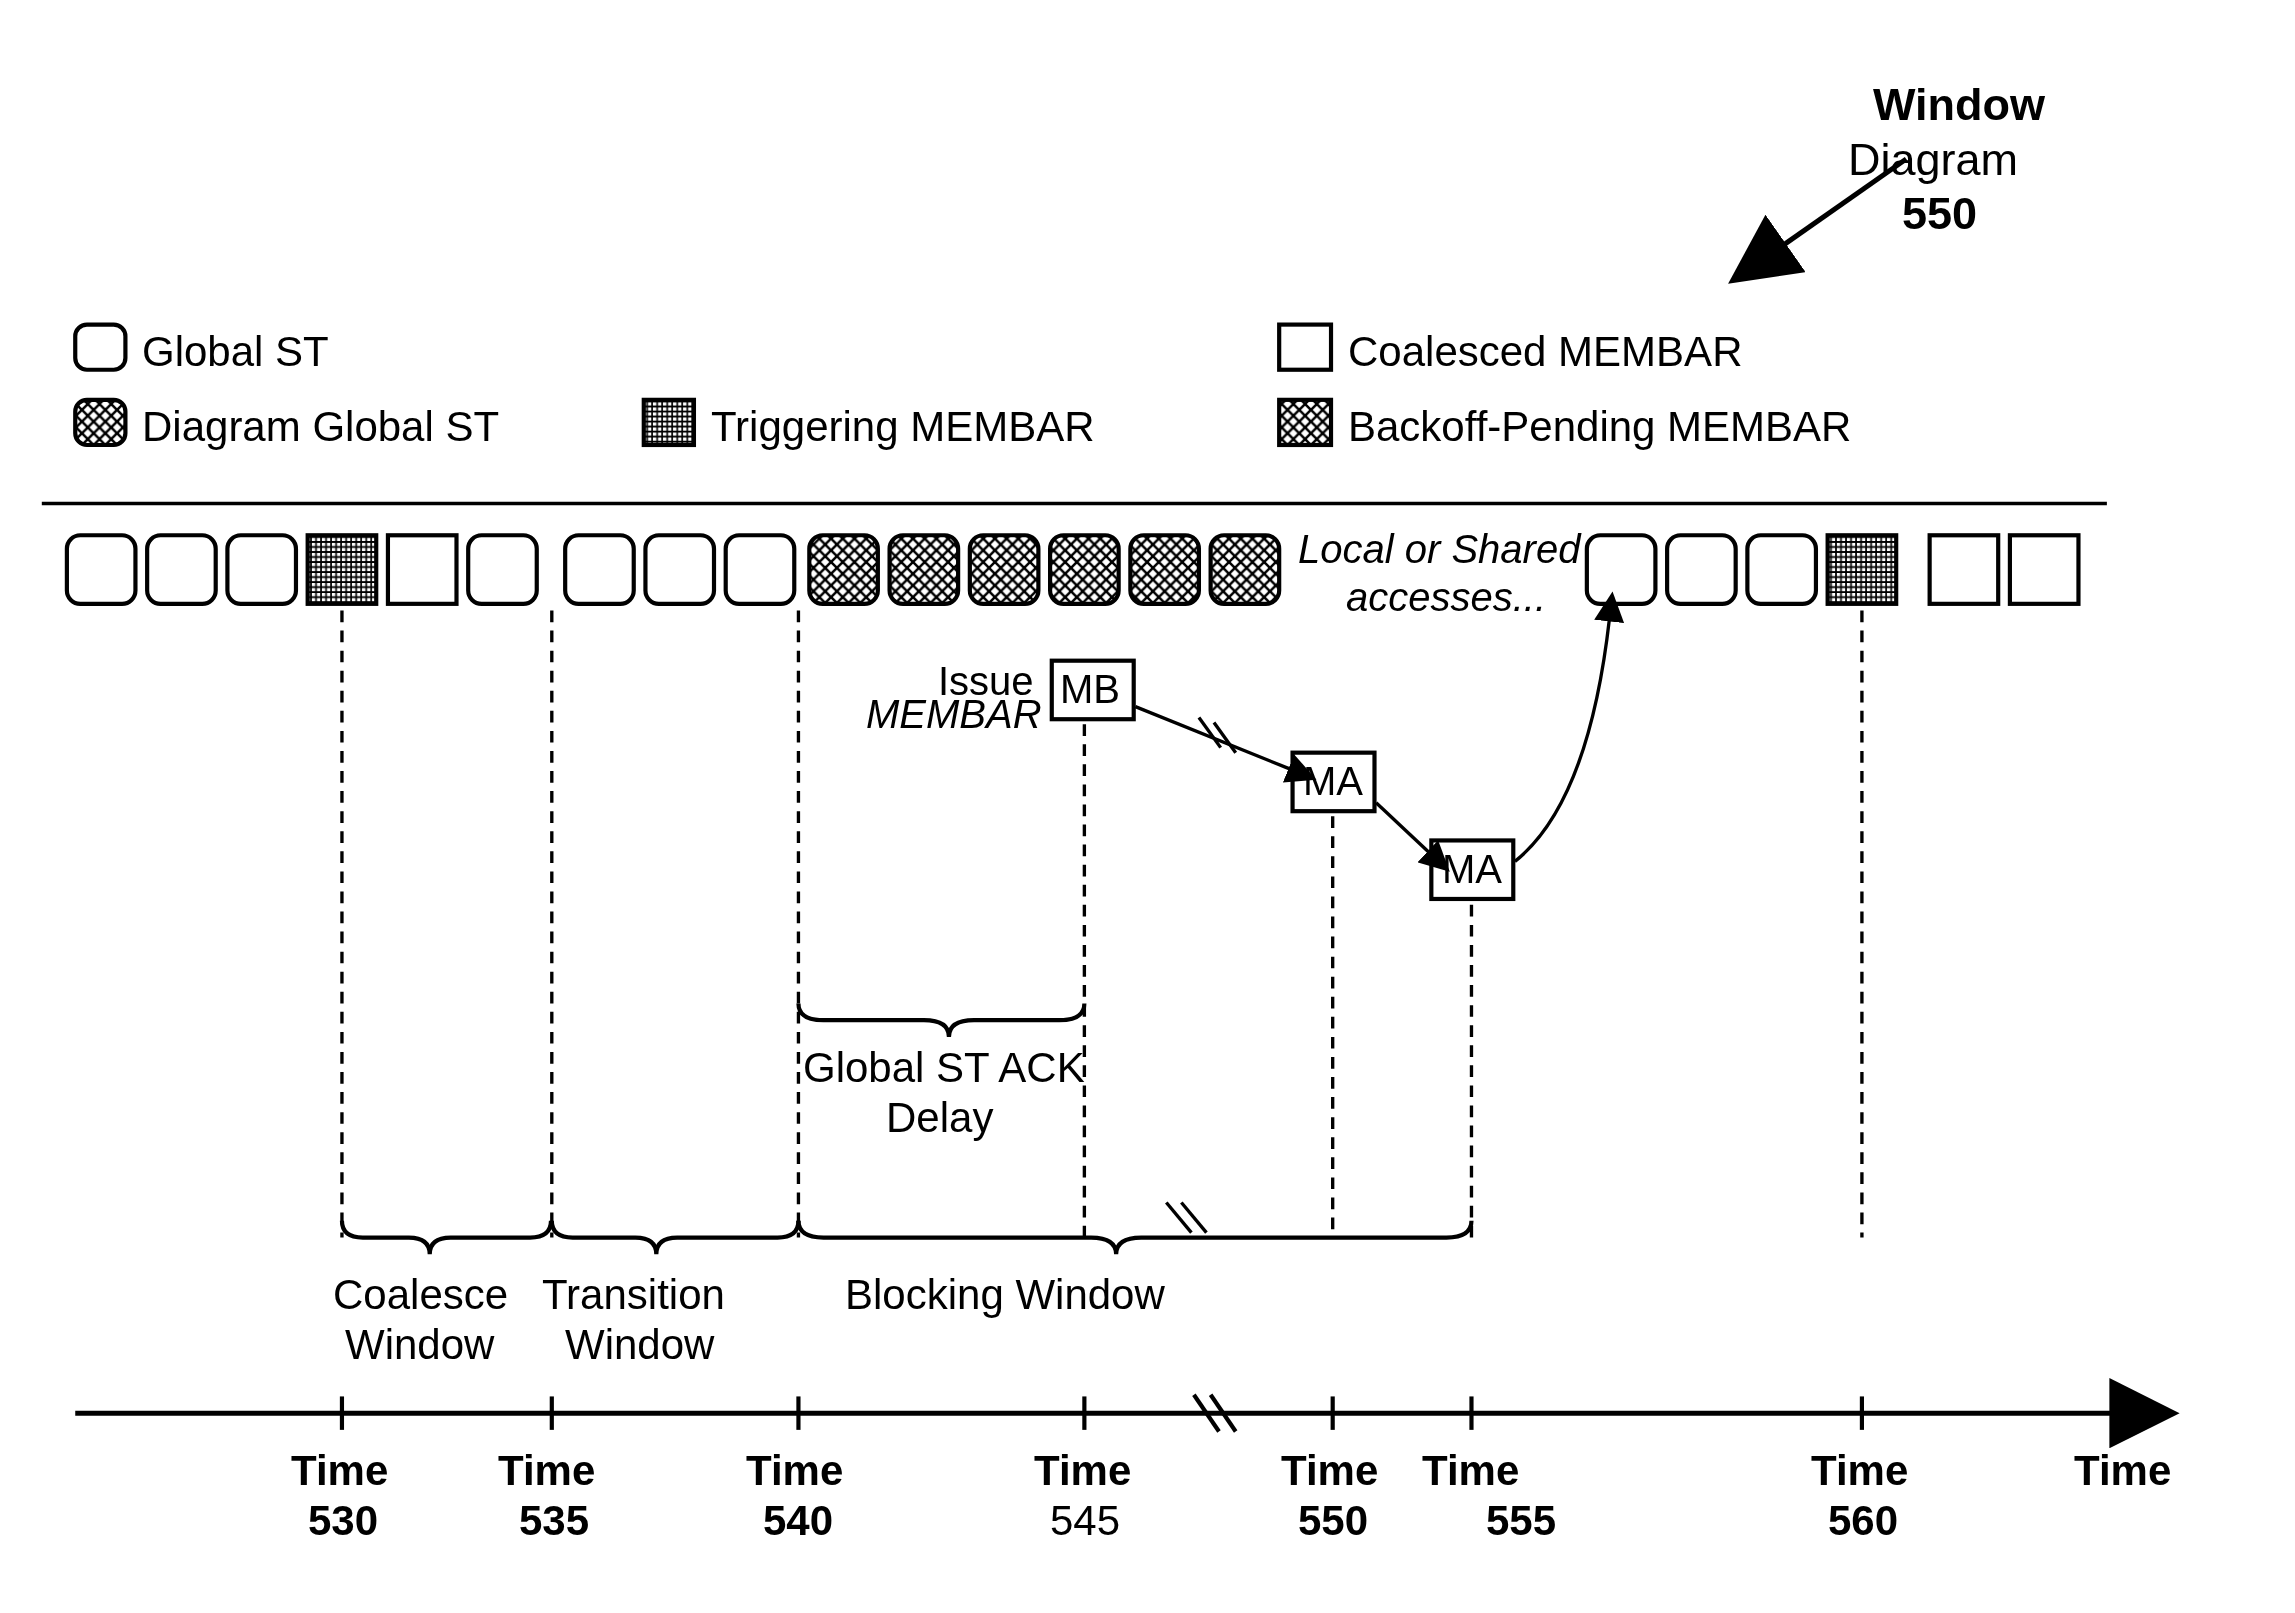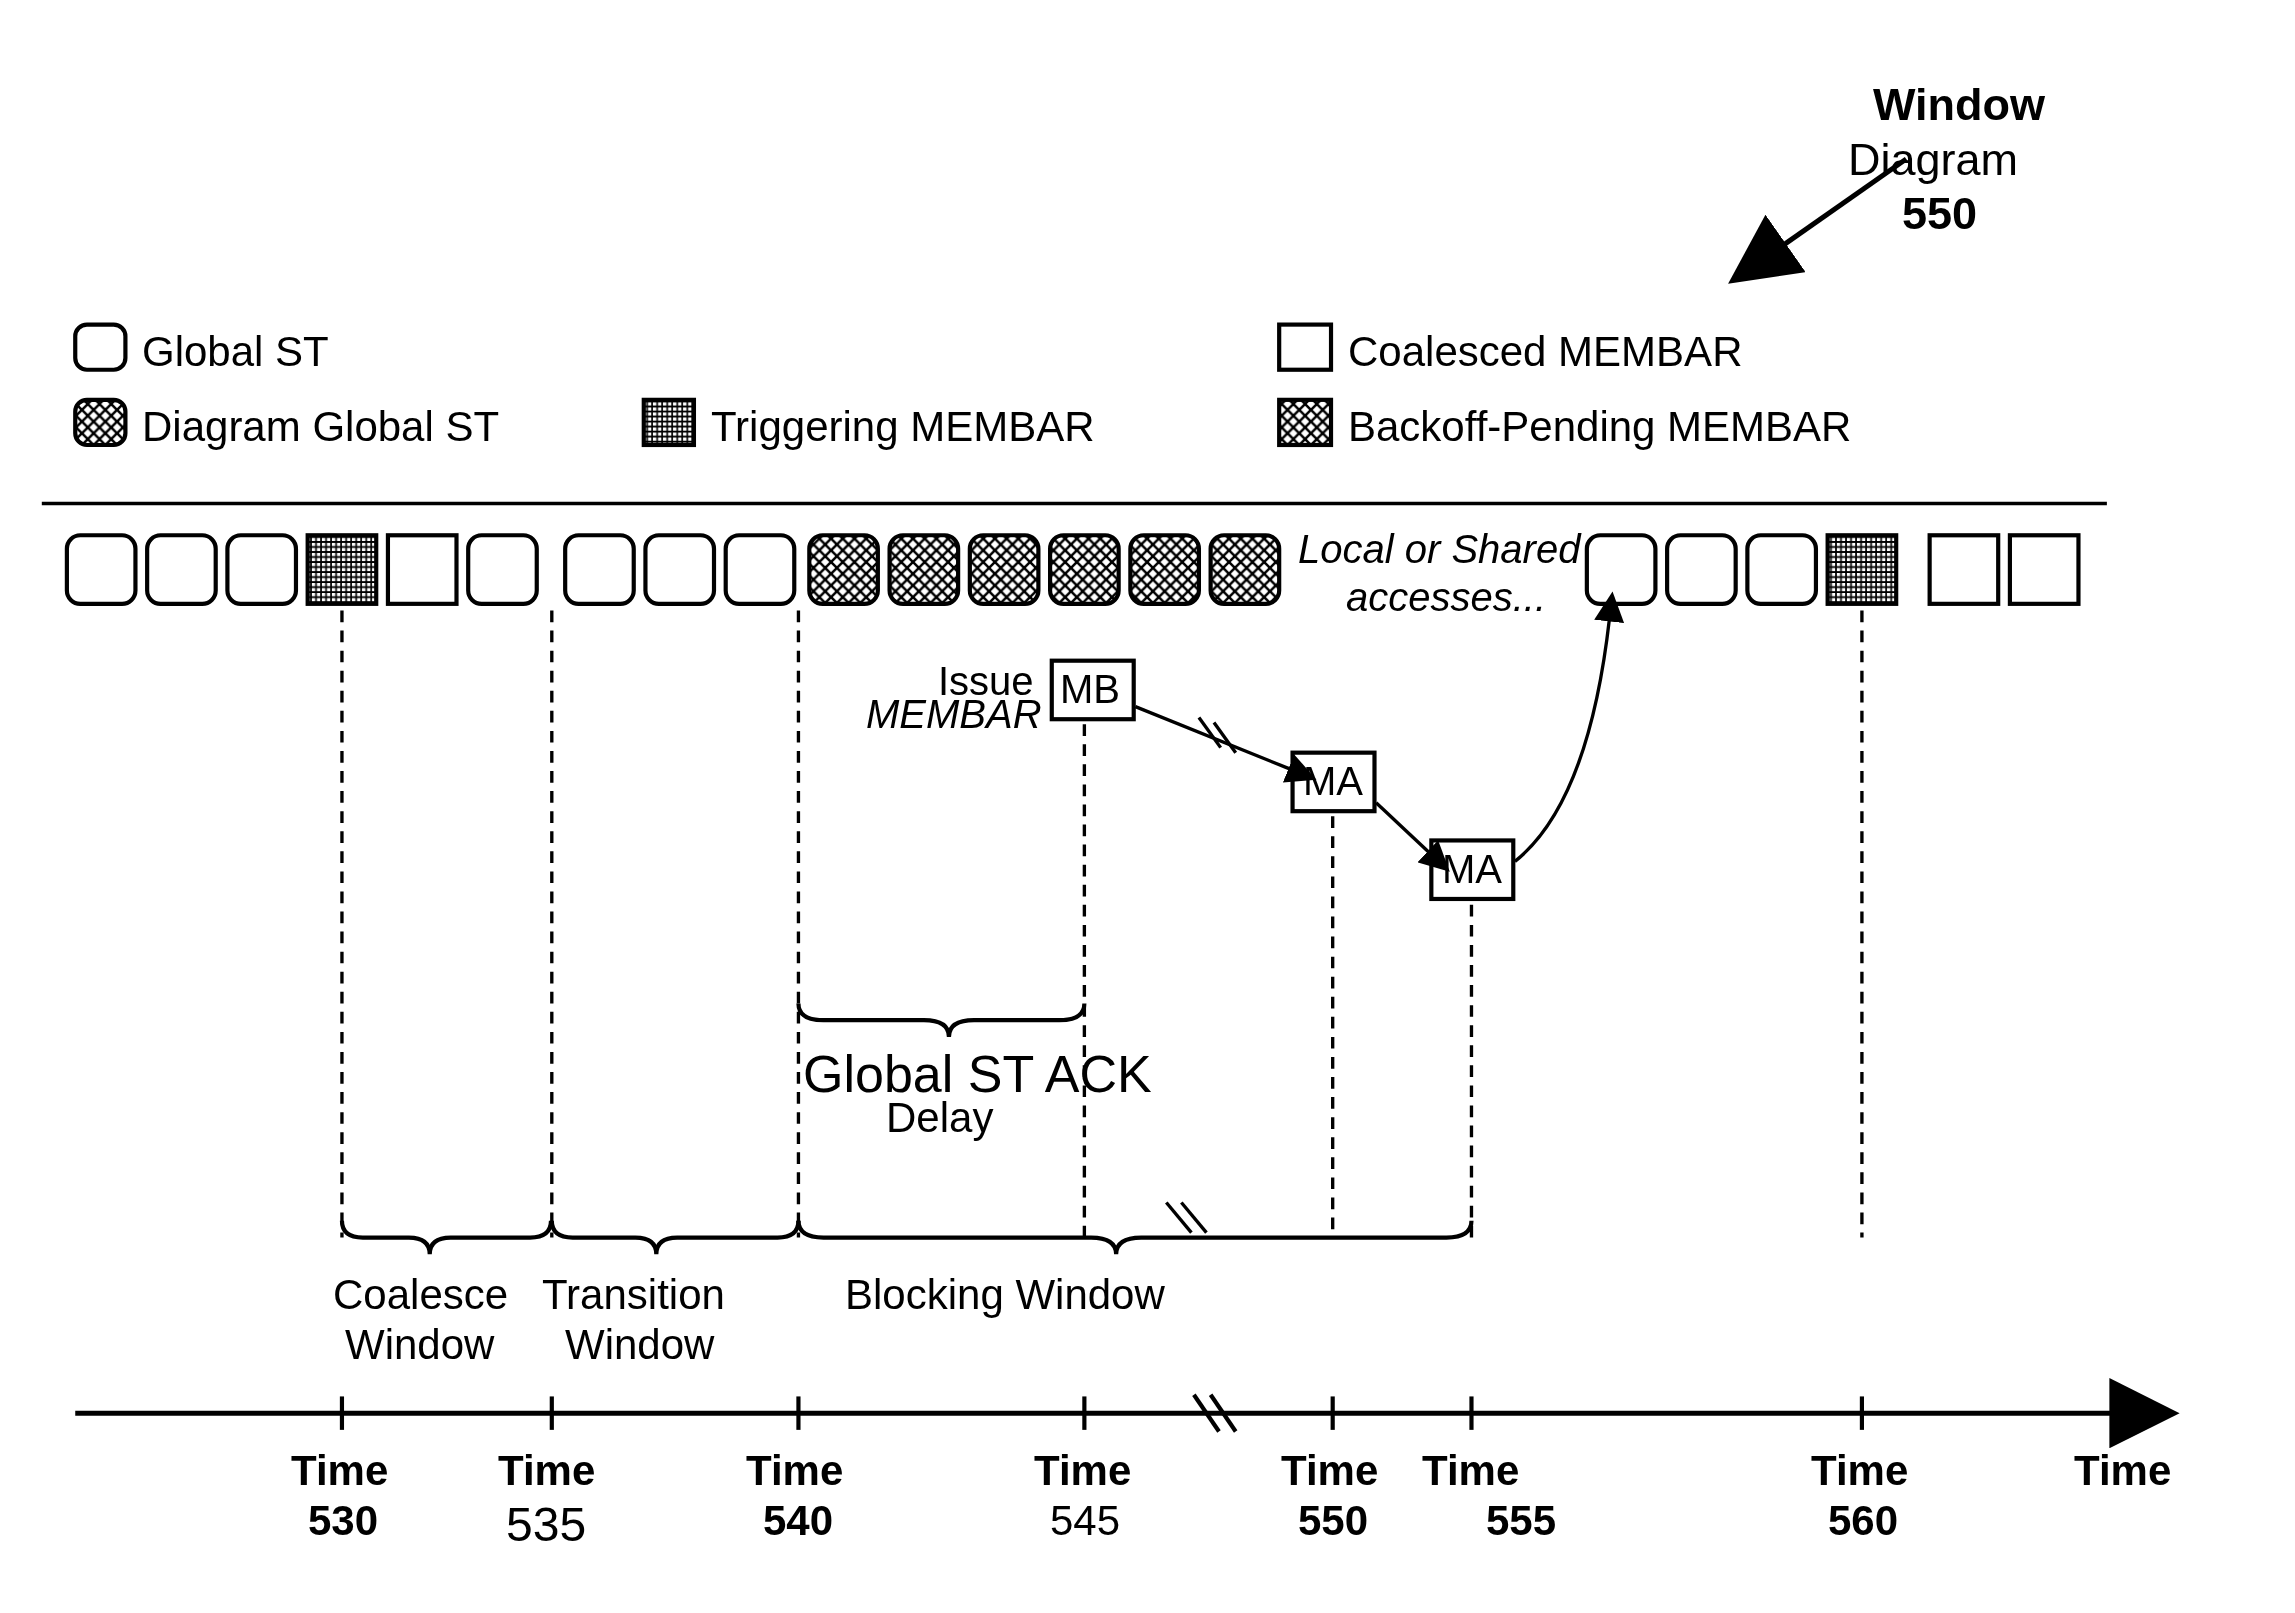--- a/index.html
+++ b/index.html
@@ -127,33 +127,33 @@
 <div class="txt" style="left:1298px;top:527px;font-size:40px;font-style:italic;">Local or Shared</div>
 <div class="txt" style="left:1346px;top:575px;font-size:40px;font-style:italic;">accesses...</div>
 
 <div class="txt" style="left:938px;top:644px;font-size:40px;margin-top:15px;">Issue</div>
 <div class="txt" style="left:866px;top:692px;font-size:40px;font-style:italic;">MEMBAR</div>
 
 <div class="txt" style="left:1060px;top:667px;font-size:40px;">MB</div>
 <div class="txt" style="left:1303px;top:759px;font-size:40px;">MA</div>
 <div class="txt" style="left:1442px;top:847px;font-size:40px;">MA</div>
 
-<div class="txt" style="left:803px;top:1044px;font-size:52px;">Global ST ACK</div>
+<div class="txt" style="left:803px;top:1044px;font-size:42px;">Global ST ACK</div>
 <div class="txt" style="left:886px;top:1094px;font-size:42px;">Delay</div>
 
 <div class="txt" style="left:333px;top:1271px;font-size:42px;">Coalesce</div>
 <div class="txt" style="left:345px;top:1321px;font-size:42px;">Window</div>
 <div class="txt" style="left:542px;top:1271px;font-size:42px;">Transition</div>
 <div class="txt" style="left:565px;top:1321px;font-size:42px;">Window</div>
 <div class="txt" style="left:845px;top:1271px;font-size:42px;">Blocking Window</div>
 
 <div class="txt" style="left:291px;top:1447px;font-size:42px;font-weight:bold;">Time</div>
 <div class="txt" style="left:308px;top:1497px;font-size:42px;font-weight:bold;">530</div>
 <div class="txt" style="left:498px;top:1447px;font-size:42px;font-weight:bold;">Time</div>
-<div class="txt" style="left:506px;top:1497px;font-size:48px;font-weight:normal;">535</div>
+<div class="txt" style="left:519px;top:1497px;font-size:42px;font-weight:bold;">535</div>
 <div class="txt" style="left:746px;top:1447px;font-size:42px;font-weight:bold;">Time</div>
 <div class="txt" style="left:763px;top:1497px;font-size:42px;font-weight:bold;text-align:right;">540</div>
 <div class="txt" style="left:1034px;top:1447px;font-size:42px;font-weight:bold;">Time</div>
 <div class="txt" style="left:1050px;top:1497px;font-size:42px;font-weight:normal;">545</div>
 <div class="txt" style="left:1281px;top:1447px;font-size:42px;font-weight:bold;">Time</div>
 <div class="txt" style="left:1298px;top:1497px;font-size:42px;font-weight:bold;">550</div>
 <div class="txt" style="left:1422px;top:1447px;font-size:42px;font-weight:bold;">Time</div>
 <div class="txt" style="left:1438px;top:1497px;font-size:42px;font-weight:bold;margin-left:48px;">555</div>
 <div class="txt" style="left:1811px;top:1447px;font-size:42px;font-weight:bold;">Time</div>
 <div class="txt" style="left:1828px;top:1497px;font-size:42px;font-weight:bold;">560</div>

